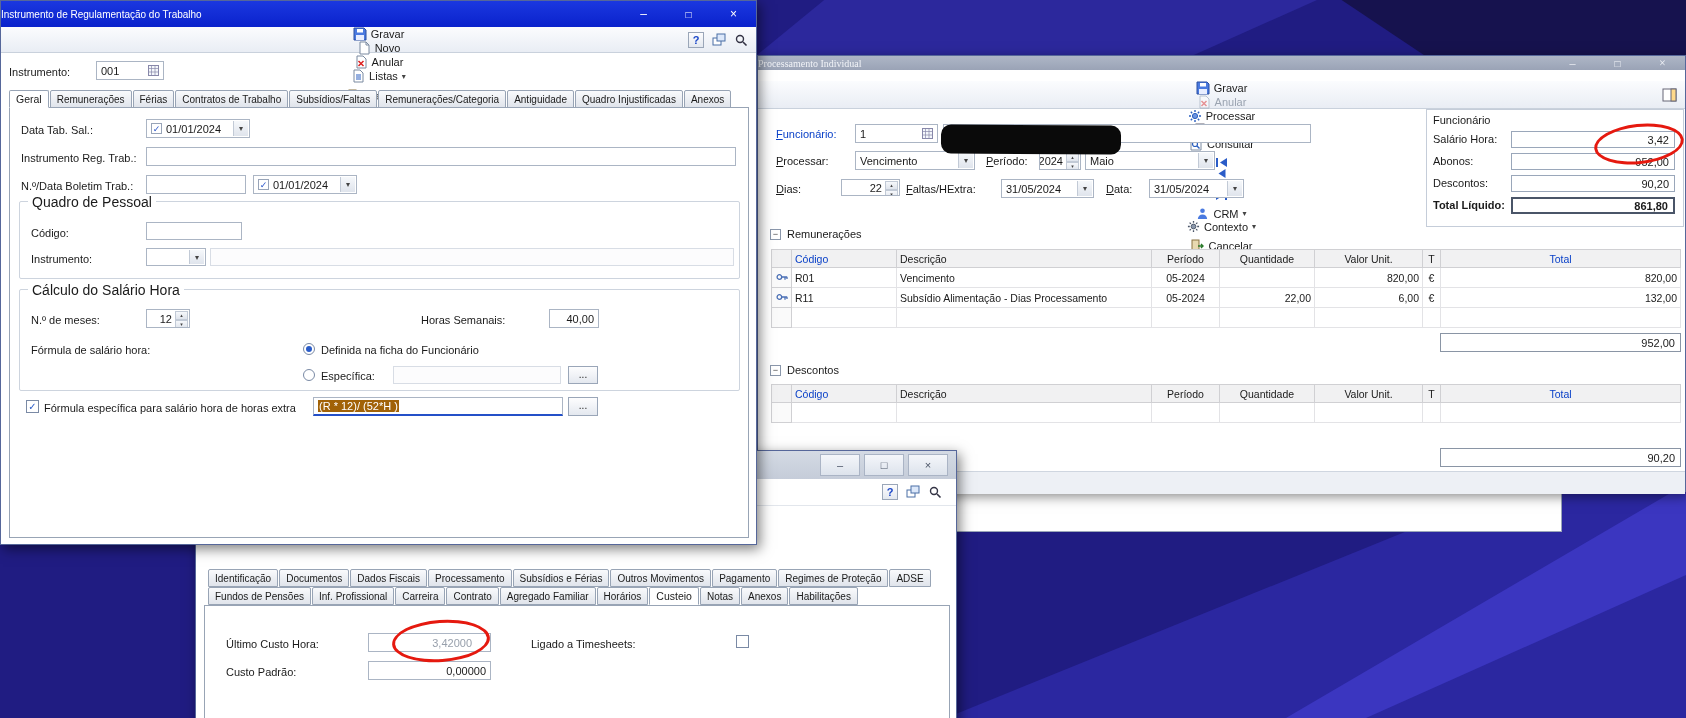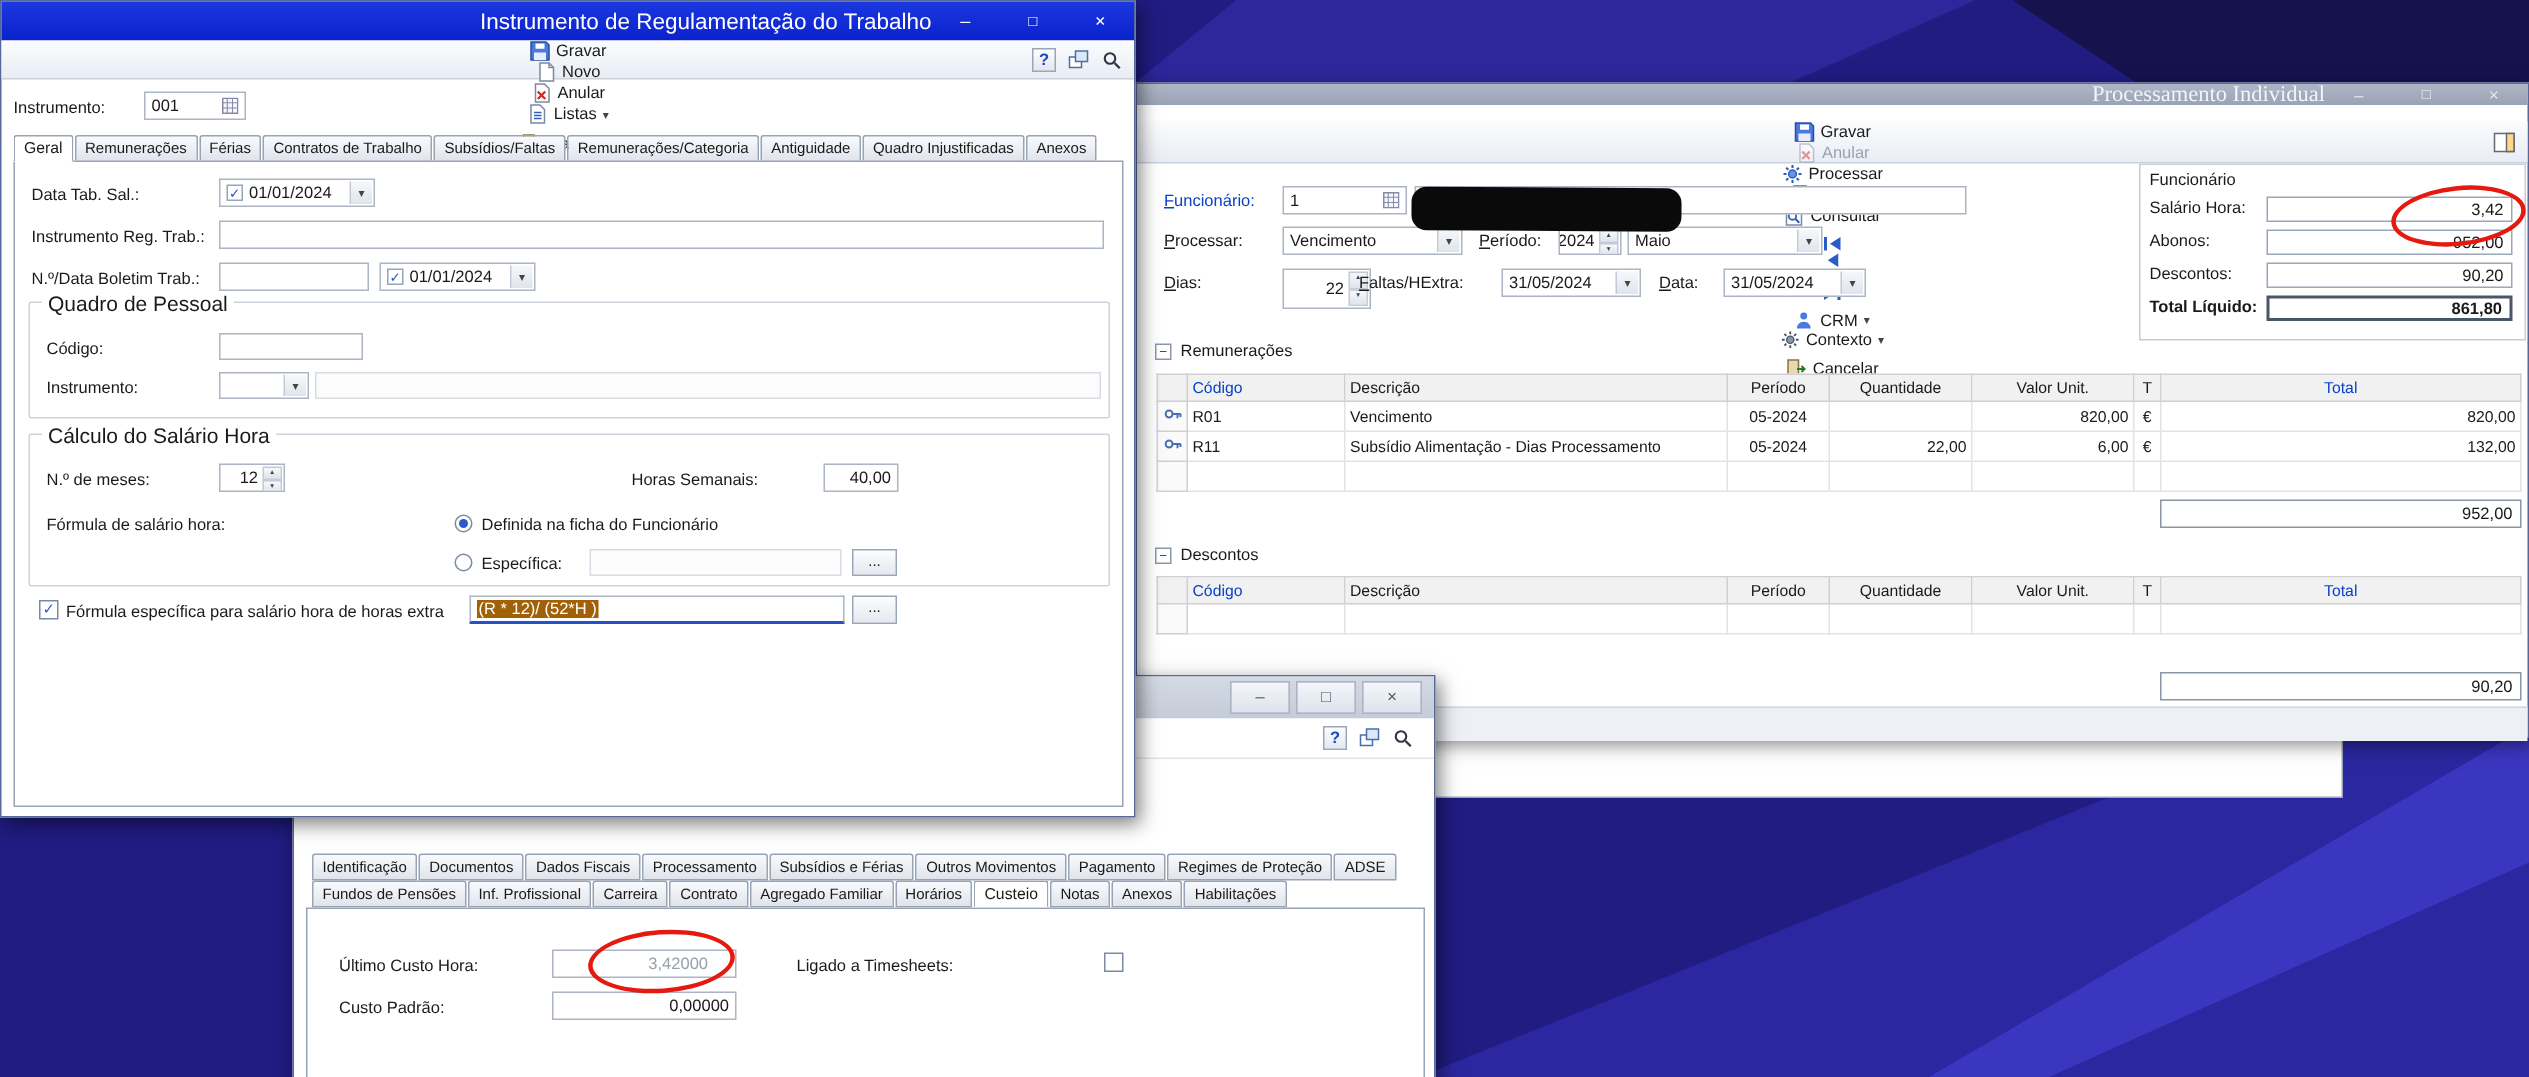--- a/index.html
+++ b/index.html
@@ -7,21 +7,21 @@
     font-family:"Liberation Sans",sans-serif;font-size:11px;color:#1a1a1a;}
   .wp{position:absolute;z-index:0;}
   .win-fragment{position:absolute;left:890px;top:492px;width:670px;height:38px;background:#fff;
     border:1px solid #9aa6b8;z-index:1;}
   .window{position:absolute;background:#fff;border:1px solid #56679a;box-shadow:3px 4px 12px rgba(0,0,0,.5);box-sizing:border-box;}
   .win2{left:757px;top:55px;width:929px;height:437px;z-index:2;}
   .win3{left:195px;top:450px;width:762px;height:300px;z-index:3;}
   .win1{left:0;top:0;width:757px;height:545px;z-index:4;}
   
   .titlebar{position:absolute;left:0;right:0;top:0;height:26px;display:flex;align-items:center;}
-  .titlebar .title{flex:1;text-align:right;font-size:15px;white-space:nowrap;overflow:hidden;}
+  .titlebar .title{flex:1;text-align:left;font-size:10px;white-space:nowrap;overflow:hidden;}
   .titlebar.active{background:linear-gradient(180deg,#1b38e0,#0a22cc);color:#fff;}
   .titlebar.inactive2{background:linear-gradient(180deg,#aeb6c6,#9aa3b6);color:#f2f4f8;height:14px;font-family:Liberation Serif, serif;}
   .titlebar.inactive3{background:linear-gradient(180deg,#d4dae4,#c5ccd9);color:#5a6475;height:28px;}
   .wbtns{display:flex;align-items:center;height:100%;margin-left:auto;}
   .wbtn{width:45px;height:100%;display:flex;align-items:center;justify-content:center;font-size:12px;}
   .wbtn .g-max{font-size:10px;}
   .wbtn3{width:38px;height:20px;margin:0 2px;background:linear-gradient(#f4f6fa,#dde3ec);
     border:1px solid #aab4c5;color:#4a5466;display:flex;align-items:center;justify-content:center;font-size:11px;}
   
   .toolbar{position:absolute;left:0;right:0;display:flex;align-items:center;padding:0 4px;
@@ -239,21 +239,21 @@
           <span>▴</span>
           <span>▾</span>
         </span>
     </div>
     <div class="input combo" style="left:327px;top:95px;width:130px;height:19px;">
       <span>Maio</span>
       <span class="caret-btn">▾</span>
     </div>
 
     <span class="lbl ak" style="left:18px;top:125px;">Dias:</span>
-    <div class="input spinner" style="left:97px;top:123px;width:42px;height:27px;padding-left:40px;">
+    <div class="input spinner" style="left:83px;top:123px;width:42px;height:17px;padding-left:40px;">
       <span>22</span>
       <span class="spin-btns">
           <span>▴</span>
           <span>▾</span>
         </span>
     </div>
     <span class="lbl ak" style="left:148px;top:125px;">Faltas/HExtra:</span>
     <div class="input combo" style="left:243px;top:123px;width:93px;height:19px;">
       <span>31/05/2024</span>
       <span class="caret-btn">▾</span>

